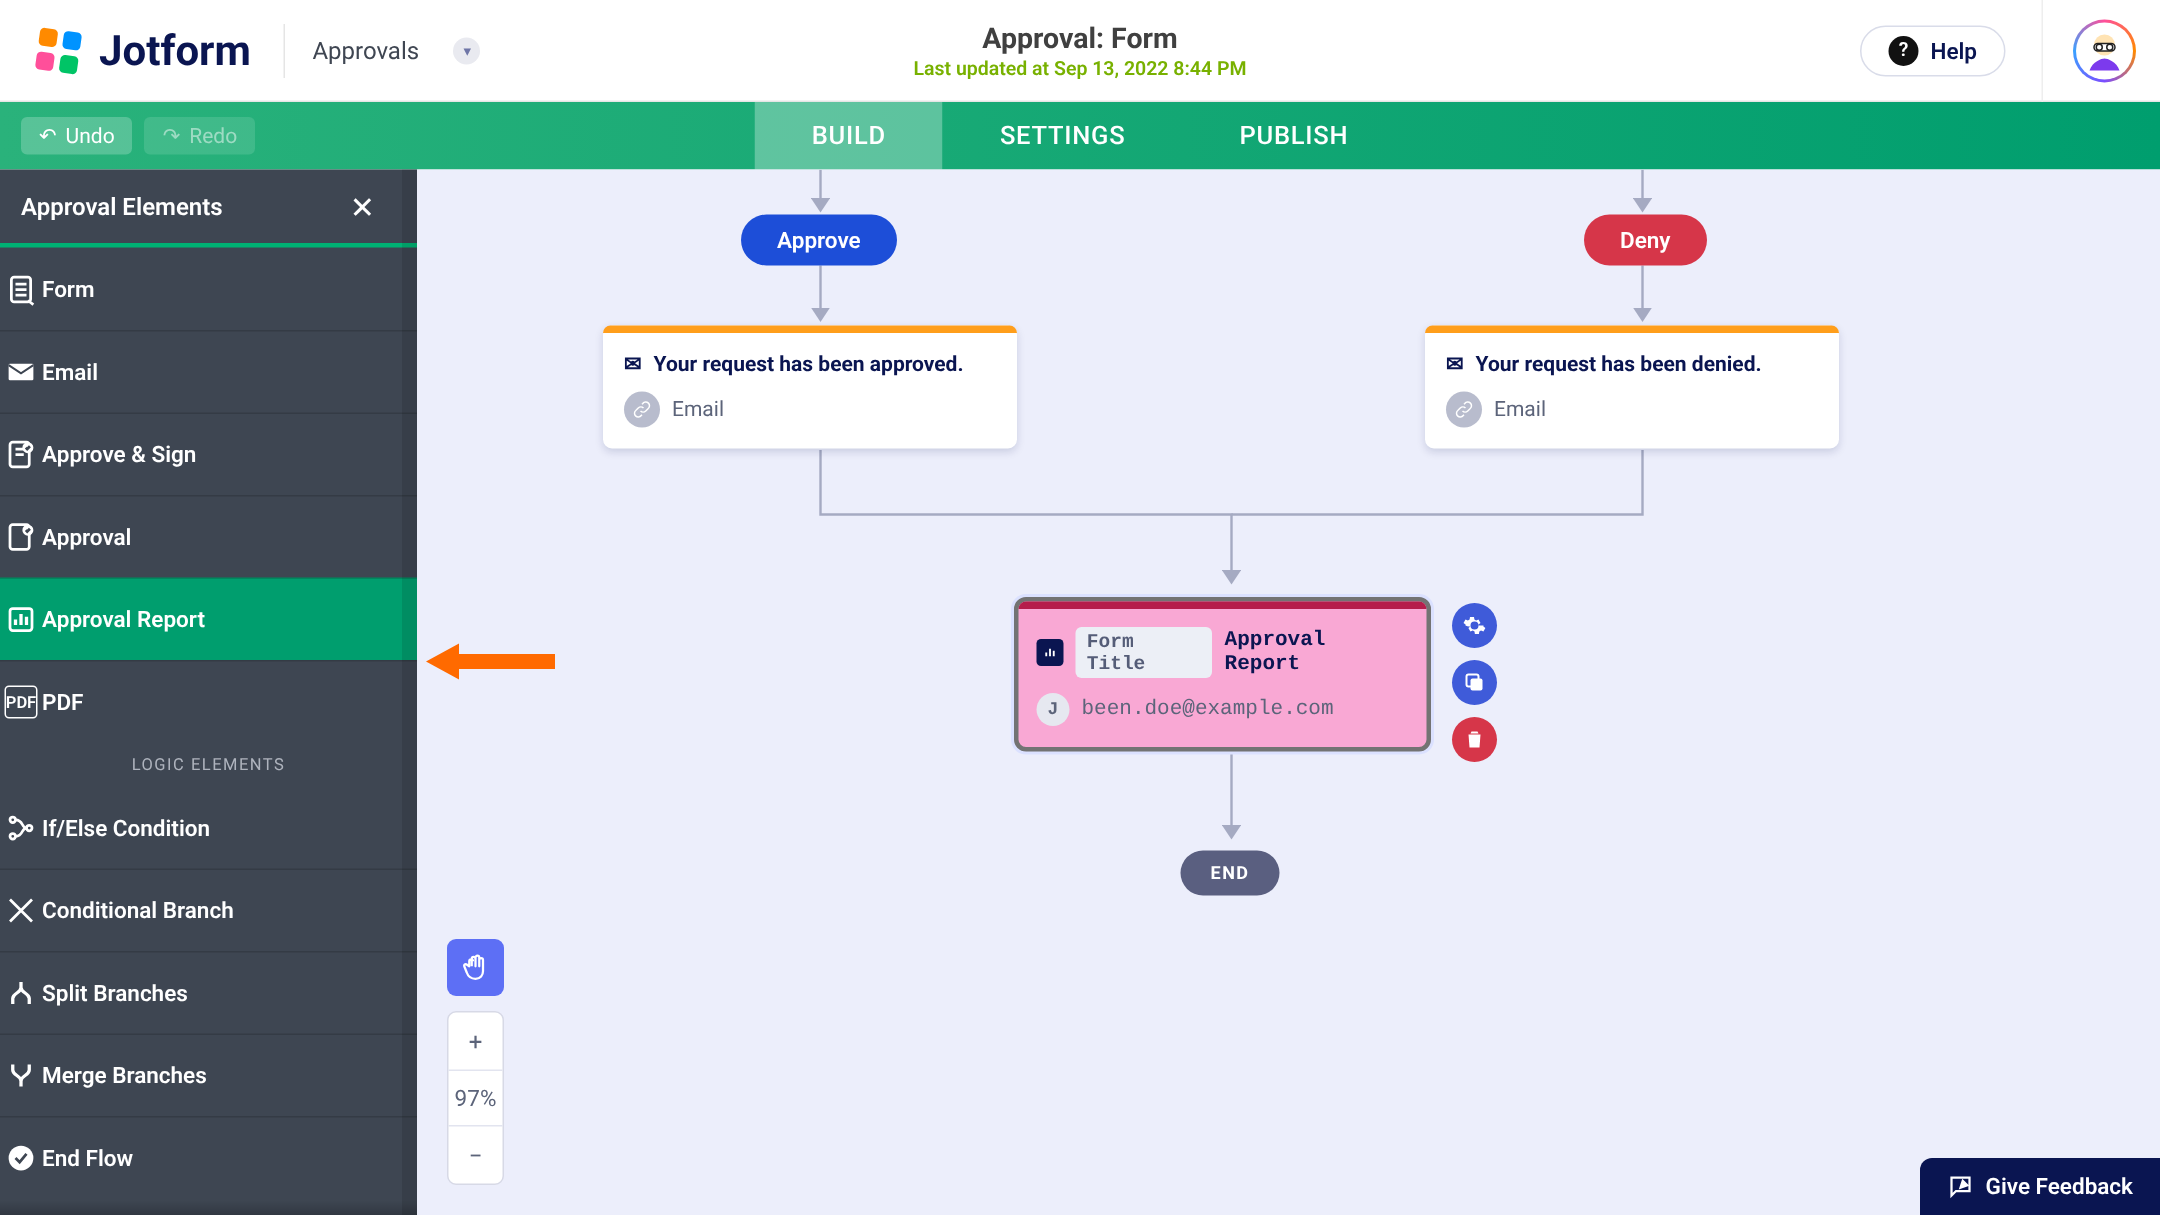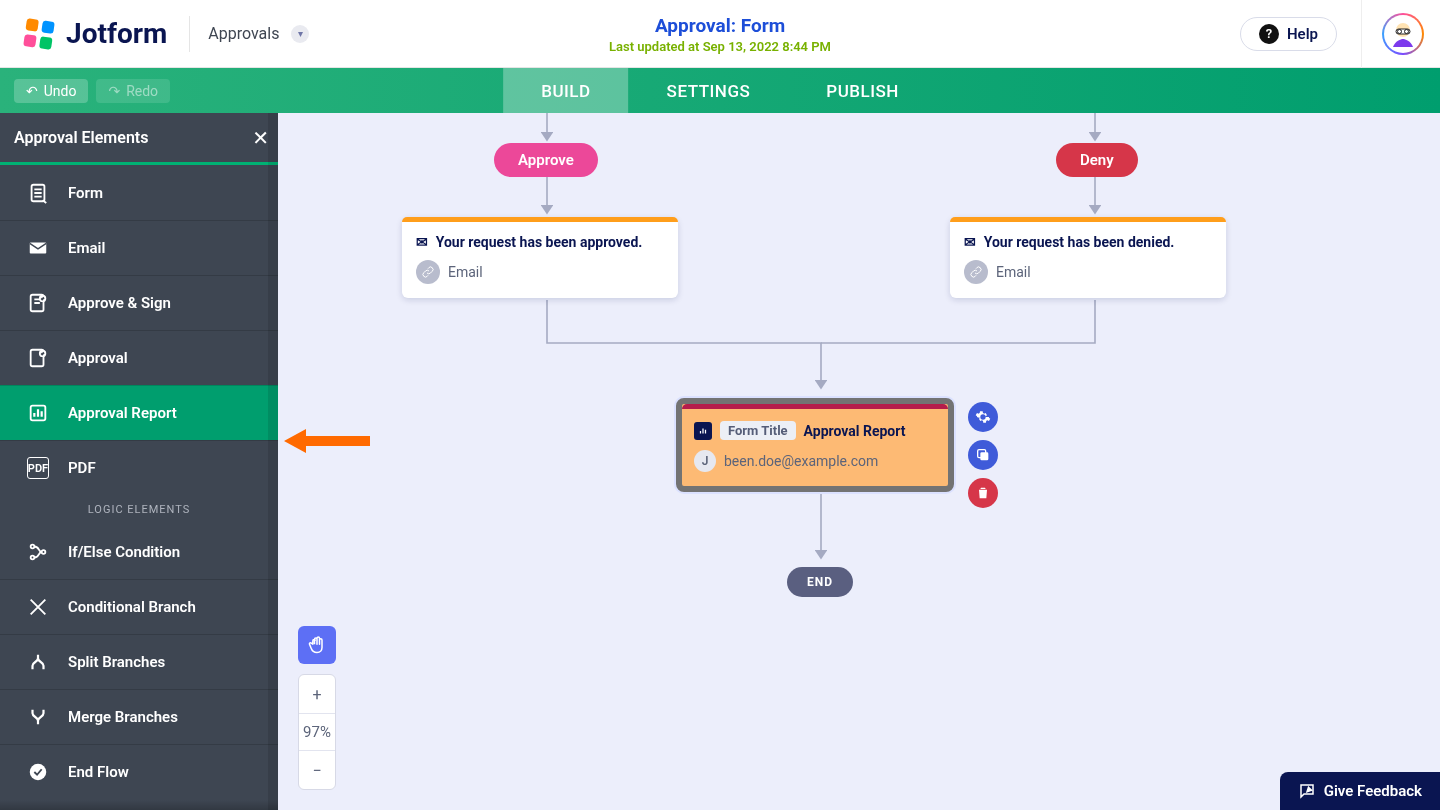--- a/index.html
+++ b/index.html
@@ -4,24 +4,24 @@
 <style>
   * { box-sizing: border-box; margin: 0; padding: 0; }
   html, body { width: 1440px; height: 810px; font-family: -apple-system, "Segoe UI", Roboto, "Helvetica Neue", Arial, sans-serif; overflow: hidden; }
 
   
   .topbar { height: 68px; background: #fff; border-bottom: 1px solid #e5e5e5; display: flex; align-items: center; position: relative; }
   .logo { display: flex; align-items: center; gap: 10px; margin-left: 22px; font-size: 28px; font-weight: 700; color: #0a1551; }
   .logo-mark { width: 34px; height: 34px; position: relative; }
   .logo-mark svg { display: block; }
   .divider-vert { width: 1px; height: 36px; background: #e5e5e5; margin: 0 18px 0 22px; }
-  .approvals-dd { display: flex; align-items: center; gap: 12px; color: #3f4652; font-size: 16px; cursor: pointer; }
+  .approvals-dd { display: flex; align-items: center; gap: 23px; color: #3f4652; font-size: 16px; cursor: pointer; }
   .approvals-dd .chev { width: 18px; height: 18px; background: #e9eaf0; border-radius: 50%; display: flex; align-items: center; justify-content: center; color: #6f76a7; font-size: 10px; }
   .title-block { position: absolute; left: 50%; transform: translateX(-50%); text-align: center; }
-  .title-block .t1 { color: #1d4ed8; font-size: 19px; font-weight: 700; }
+  .title-block .t1 { color: #404040; font-size: 19px; font-weight: 700; }
   .title-block .t2 { color: #78b100; font-size: 13px; font-weight: 600; margin-top: 2px; }
   .topbar-right { margin-left: auto; display: flex; align-items: center; gap: 14px; margin-right: 16px; }
   .help-btn { display: flex; align-items: center; gap: 8px; border: 1px solid #d9dce9; border-radius: 22px; padding: 6px 18px; font-size: 15px; color: #0a1551; font-weight: 600; cursor: pointer; }
   .help-btn .q { width: 20px; height: 20px; background: #111; color: #fff; border-radius: 50%; display: flex; align-items: center; justify-content: center; font-size: 13px; }
   .avatar-ring { width: 42px; height: 42px; border-radius: 50%; padding: 2px; background: conic-gradient(#ff4f9a,#ff8a00,#7b4dff,#3aa1ff,#ff4f9a); display:flex;align-items:center;justify-content:center;}
   .avatar { width: 38px; height: 38px; border-radius: 50%; background: #fff; display:flex;align-items:center;justify-content:center; overflow:hidden; }
   .avatar svg{width:34px;height:34px}
   .avatar-sep { width:1px; height:68px; background:#eee; margin:0 6px 0 10px;}
 
   
@@ -32,48 +32,48 @@
   .tabs-center{ position:absolute; left:50%; transform:translateX(-50%); height:100%; display:flex;}
   .gtab{ padding:0 38px; display:flex; align-items:center; color:#fff; font-size:17px; letter-spacing:.5px; font-weight:500; cursor:pointer;}
   .gtab.active{ background:rgba(255,255,255,.30); font-weight:500;}
 
   
   .body { display:flex; height: calc(810px - 68px - 45px); position:relative;}
 
   
   .sidebar{ width:278px; background:#3e4652; display:flex; flex-direction:column; position:relative;}
   .sidebar::after{content:""; position:absolute; right:-10px; top:0; bottom:0; width:20px; background:rgba(0,0,0,.10); border-radius:0 10px 10px 0;}
-  .side-head{ height:49px; display:flex; align-items:center; justify-content:space-between; padding:0 9px 0 14px; color:#fff; font-size:16px; font-weight:600;}
+  .side-head{ height:49px; display:flex; align-items:center; justify-content:space-between; padding:0 28px 0 14px; color:#fff; font-size:16px; font-weight:600;}
   .side-head .x{font-weight:300; font-size:20px; cursor:pointer;}
   .side-underline{height:3px; background:#00b173; margin:0 0 0 0;}
   .side-cat{ color:#aeb3bd; font-size:11px; letter-spacing:1px; text-align:center; padding:8px 0;}
-  .side-item{ height:55px; display:flex; align-items:center; gap:16px; padding-left:24px; color:#fff; font-size:15px; font-weight:600; cursor:pointer; position:relative;}
+  .side-item{ height:55px; display:flex; align-items:center; gap:0; padding-left:0; color:#fff; font-size:15px; font-weight:600; cursor:pointer; position:relative;}
   .side-item.active{ background:#009e6e;}
   .side-item .ico{ width:28px; height:28px; display:flex; align-items:center; justify-content:center; color:#fff;}
   .side-item .iconbox{ width:22px;height:22px;border:1.5px solid #fff;border-radius:3px;display:flex;align-items:center;justify-content:center;font-size:11px;}
   .side-item + .side-item { border-top:1px solid rgba(0,0,0,.15);}
   .side-items{overflow:hidden}
   .side-bottom-shadow{height:10px;background:linear-gradient(#0000,#0003);position:absolute;left:0;right:0;bottom:0}
 
   
   .canvas{ position:relative; flex:1; background:#eceefb; overflow:hidden;}
   .canvas svg.flow{ position:absolute; left:0; top:0;} 
 
   
   .pill{ position:absolute; border-radius:20px; color:#fff; font-size:15px; font-weight:600; padding:8px 24px;}
-  .pill.green{ background:#ec4899;text-align:center;}
+  .pill.green{ background:#1d4ed8;text-align:center;}
   .pill.red{ background:#d63649;}
   .card{ position:absolute; width:276px; background:#fff; border-radius:6px; box-shadow:0 2px 6px rgba(10,21,81,.15);}
   .card .bar{ height:5px; background:#ff9e1b; border-radius:6px 6px 0 0;}
   .card .row1{ padding:12px 14px 4px; display:flex; align-items:center; gap:8px; font-size:14px; font-weight:700; color:#0a1551;}
   .card .row2{ padding:6px 14px 14px; display:flex; align-items:center; gap:8px; color:#5c647a; font-size:14px;}
   .chip{ width:24px;height:24px;border-radius:50%;background:#b8bccd; display:flex;align-items:center;justify-content:center;color:#fff;}
   .chip svg{width:12px;height:12px;fill:#fff}
 
-  .node-selected{ position:absolute; width:278px; background:#fdba74; border:6px solid #737373; border-radius:8px; box-shadow:0 0 0 2px #dbe1ff;}
+  .node-selected{ position:absolute; width:278px; background:#f9a8d4; border:3px solid #737373; border-radius:8px; box-shadow:0 0 0 2px #dbe1ff;font-family:Liberation Mono, monospace;}
   .node-selected .bar{ height:5px; background:#b51d4b; border-radius:5px 5px 0 0;}
   .node-selected .r1{ padding:12px 12px 6px; display:flex; align-items:center; gap:8px; font-size:14px; color:#0a1551; font-weight:700;}
   .node-selected .r1 .tag{ background:#eceff6; border-radius:4px; font-size:13px; padding:2px 8px; color:#555d78;}
   .node-selected .r2{ padding:4px 12px 14px; display:flex; align-items:center; gap:8px; font-size:14px; color:#5c647a;}
   .avchip{width:22px;height:22px;border-radius:50%;background:#e6e8f0;color:#5c647a;display:flex;align-items:center;justify-content:center;font-size:12px;font-weight:600}
   .rep-ic{width:18px;height:18px;border-radius:3px;background:#0a1551;display:flex;align-items:center;justify-content:center}
   .rep-ic svg{width:10px;height:10px;fill:#fff}
 
   .side-ctrls{ position:absolute; left:690px; top:289px; display:flex; flex-direction:column; gap:8px;}
   .side-ctrls div{ width:30px;height:30px;border-radius:50%;display:flex;align-items:center;justify-content:center;color:#fff;cursor:pointer;}

